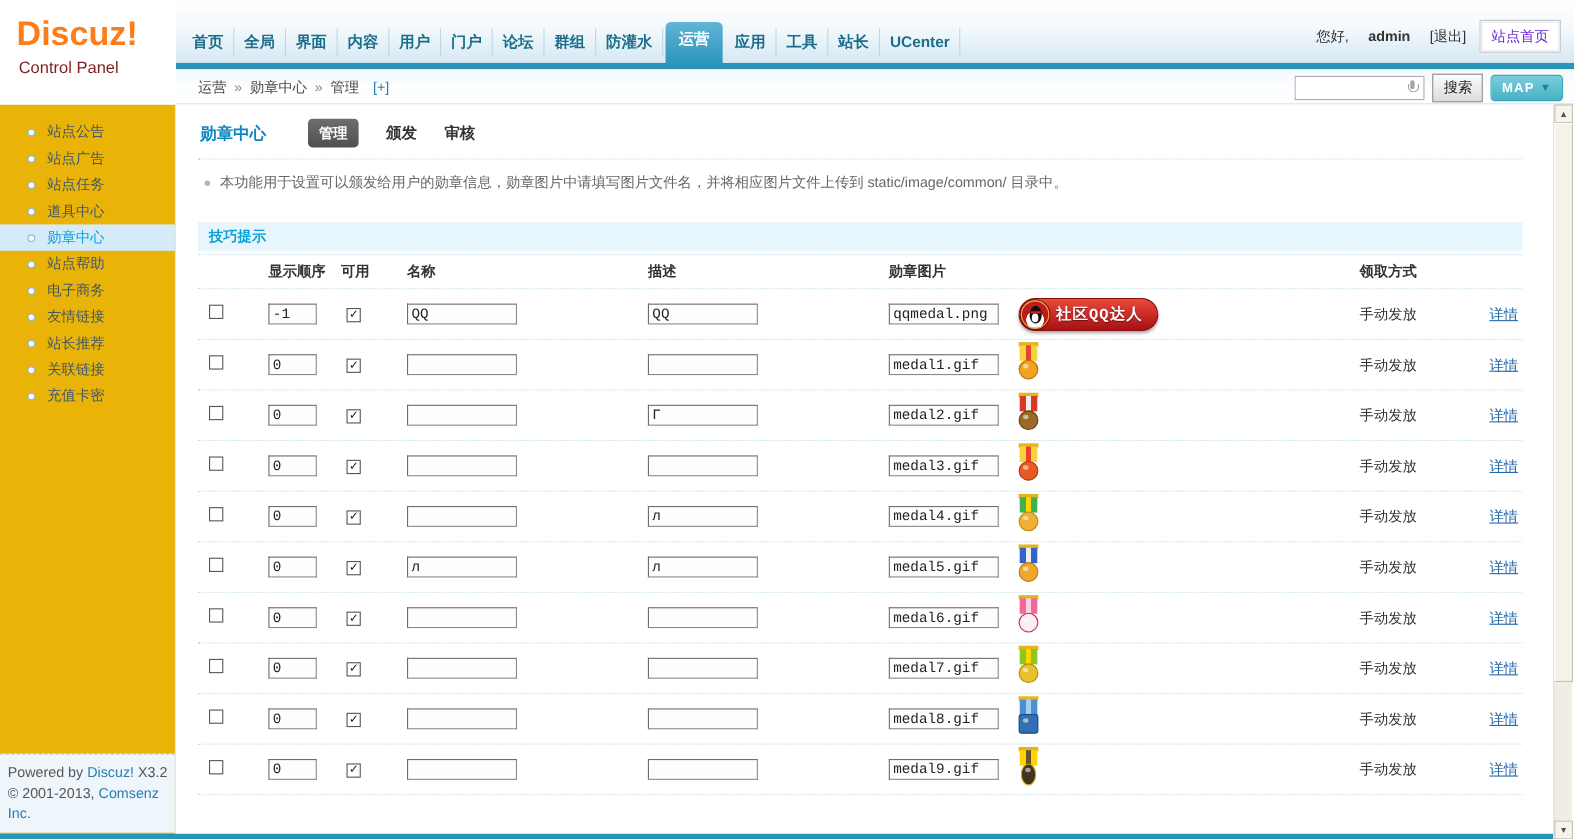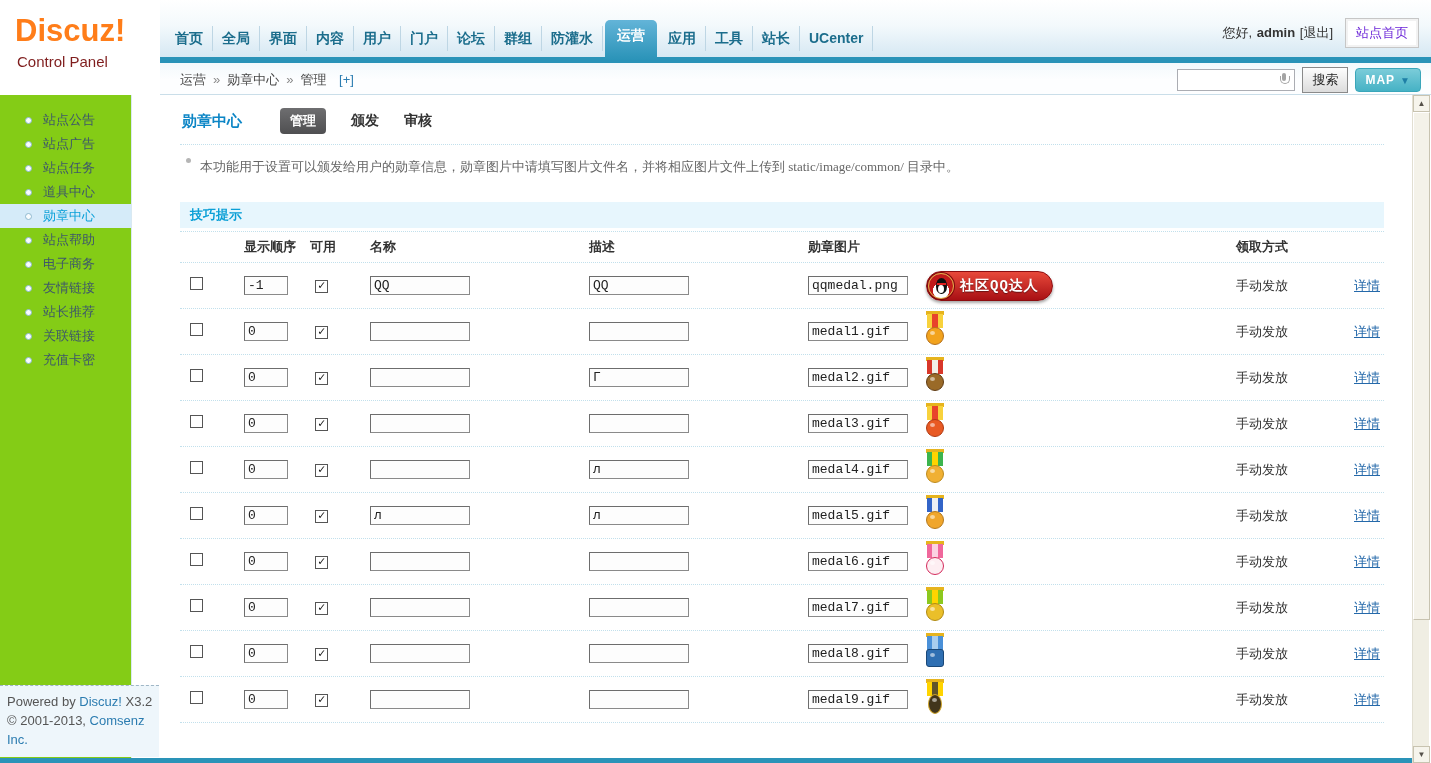--- a/index.html
+++ b/index.html
@@ -14,21 +14,21 @@
 
   .topbar { position:absolute; left:160px; top:0; width:1271px; height:57px; z-index:3;
     background:linear-gradient(#ffffff 0%, #f3f9fc 45%, #d6e8f3 100%); }
   .mainnav { position:absolute; left:6px; top:26px; display:flex; align-items:flex-start; }
   .nav-item { padding:4px 9px; font-size:14px; font-weight:bold; color:#1b6d8c;
     border-right:1px solid #bed6e4; line-height:17px; cursor:pointer; white-space:nowrap; }
   .nav-item.active { background:linear-gradient(#63b4d8, #2a93b8); color:#fff;
     border-radius:5px 5px 0 0; padding:7px 12px 16px; margin:-6px 2px 0 2px; border-right:none; z-index:6; position:relative; }
   .user-strip { position:absolute; right:12px; top:18px; display:flex; align-items:center; gap:12px;
     font-size:13px; color:#333; }
-  .user-strip b { margin:0 1px; }
+  .user-strip b { margin:0 14px; }
   .logout-link { color:#333; text-decoration:none; cursor:pointer; }
   .site-home-btn { border:1px solid #c6c6c6; background:#fff; padding:5px 10px; font-size:13px;
     color:#6d28d9; cursor:pointer; box-shadow:inset 0 0 0 2px #f2f2f2; }
 
   .tealbar { position:absolute; left:160px; top:57px; width:1271px; height:6px; background:#2a93b8; z-index:1; }
 
   
   .crumbbar { position:absolute; left:160px; top:63px; width:1271px; height:32px;
     background:linear-gradient(#f3f9fc,#fdfeff 55%); border-bottom:1px solid #cadee9; z-index:2; }
   .breadcrumb { position:absolute; left:20px; top:8px; font-size:13px; color:#484848; }
@@ -43,21 +43,21 @@
   .mic-icon::after { content:""; position:absolute; left:2px; top:3px; width:8px; height:7px;
     border:1px solid #a4a4a4; border-top:none; border-radius:0 0 5px 5px; }
   .search-btn { border:1px solid #8a8a8a; background:linear-gradient(#fdfdfd,#dcdcdc); padding:3px 9px;
     font-size:13px; color:#222; cursor:pointer; }
   .map-btn { display:flex; align-items:center; gap:5px; background:linear-gradient(#7bccd9,#46b2c5);
     border:1px solid #3aa6ba; border-radius:4px; color:#fff; font-weight:bold; font-size:12px;
     padding:4px 9px; cursor:pointer; letter-spacing:1px; }
   .map-arrow { color:#1e7fa6; font-size:10px; }
 
   
-  .sidebar { position:absolute; left:0; top:95px; width:132px; height:668px; background:#84cc16;
+  .sidebar { position:absolute; left:0; top:95px; width:160px; height:668px; background:#eab308;
     border-right:1px solid #d9e9f2; z-index:2; }
   .side-list { padding-top:13px; }
   .side-item { display:flex; align-items:center; height:24px; padding-left:25px; font-size:13px;
     color:#3e586a; cursor:pointer; }
   .side-item .bullet { width:7px; height:7px; border:1px solid #8fb9cf; border-radius:50%;
     margin-right:11px; background:#f8fcfe; flex:none; }
   .side-item.active { background:#d5ebf9; color:#0aa0d8; }
   .side-footer { position:absolute; left:0; bottom:6px; width:159px; border-top:1px dashed #9fb6c6;
     padding:6px 0 8px 7px; font-size:13px; color:#555; line-height:19px; background:#eef6fb; }
   .side-footer a { color:#2b7cb0; text-decoration:none; cursor:pointer; }
@@ -67,22 +67,22 @@
   .title-row { padding:16px 0 10px 22px; display:flex; align-items:center; height:46px; }
   .page-title { color:#0d86c6; font-size:15px; font-weight:bold; }
   .tabs { margin-left:38px; display:flex; align-items:center; gap:25px; }
   .tab { color:#333; font-size:14px; font-weight:bold; cursor:pointer; }
   .tab.active { background:linear-gradient(#6e6e70,#4f4f51); color:#fff; border-radius:4px;
     padding:4px 10px; font-size:13px; }
 
   .section-bar { margin:0 28px 0 20px; height:26px; line-height:26px; background:#e7f6fd;
     color:#0a9fd6; font-weight:bold; font-size:13px; padding-left:10px; }
   .bar-tips { margin-top:13px; }
-  .tip-body { margin:3px 28px 0 20px; border-top:1px dotted #c2e0ec; display:flex; align-items:flex-start;
-    padding:13px 0 14px 6px; font-size:13px; color:#666; height:44px;font-family:Liberation Serif, serif; }
+  .tip-body { margin:3px 28px 0 20px; border-top:1px dotted #c2e0ec; display:flex; align-items:center;
+    padding:13px 0 14px 6px; font-size:13px; color:#666; height:44px; }
   .tip-bullet { width:5px; height:5px; background:#b5b5b5; border-radius:50%; margin-right:9px; flex:none; }
   .bar-list { margin-top:14px; }
 
   .medal-table { margin:0 28px 0 20px;font-family:Liberation Mono, monospace; }
   .thead, .trow { display:grid; grid-template-columns:64px 66px 60px 219px 219px 116px 312px 118px 1fr;
     align-items:center; }
   .thead { height:32px; font-weight:bold; font-size:13px; color:#333; margin-top:3px;
     border-top:1px dotted #c2e0ec; border-bottom:1px dotted #c2e0ec; }
   .trow { height:46px; border-bottom:1px dotted #c2e0ec; font-size:13px; color:#333; }
   .txt { height:19px; border:1px solid #8a8a8a; border-top-color:#6d6d6d; border-left-color:#6d6d6d;

